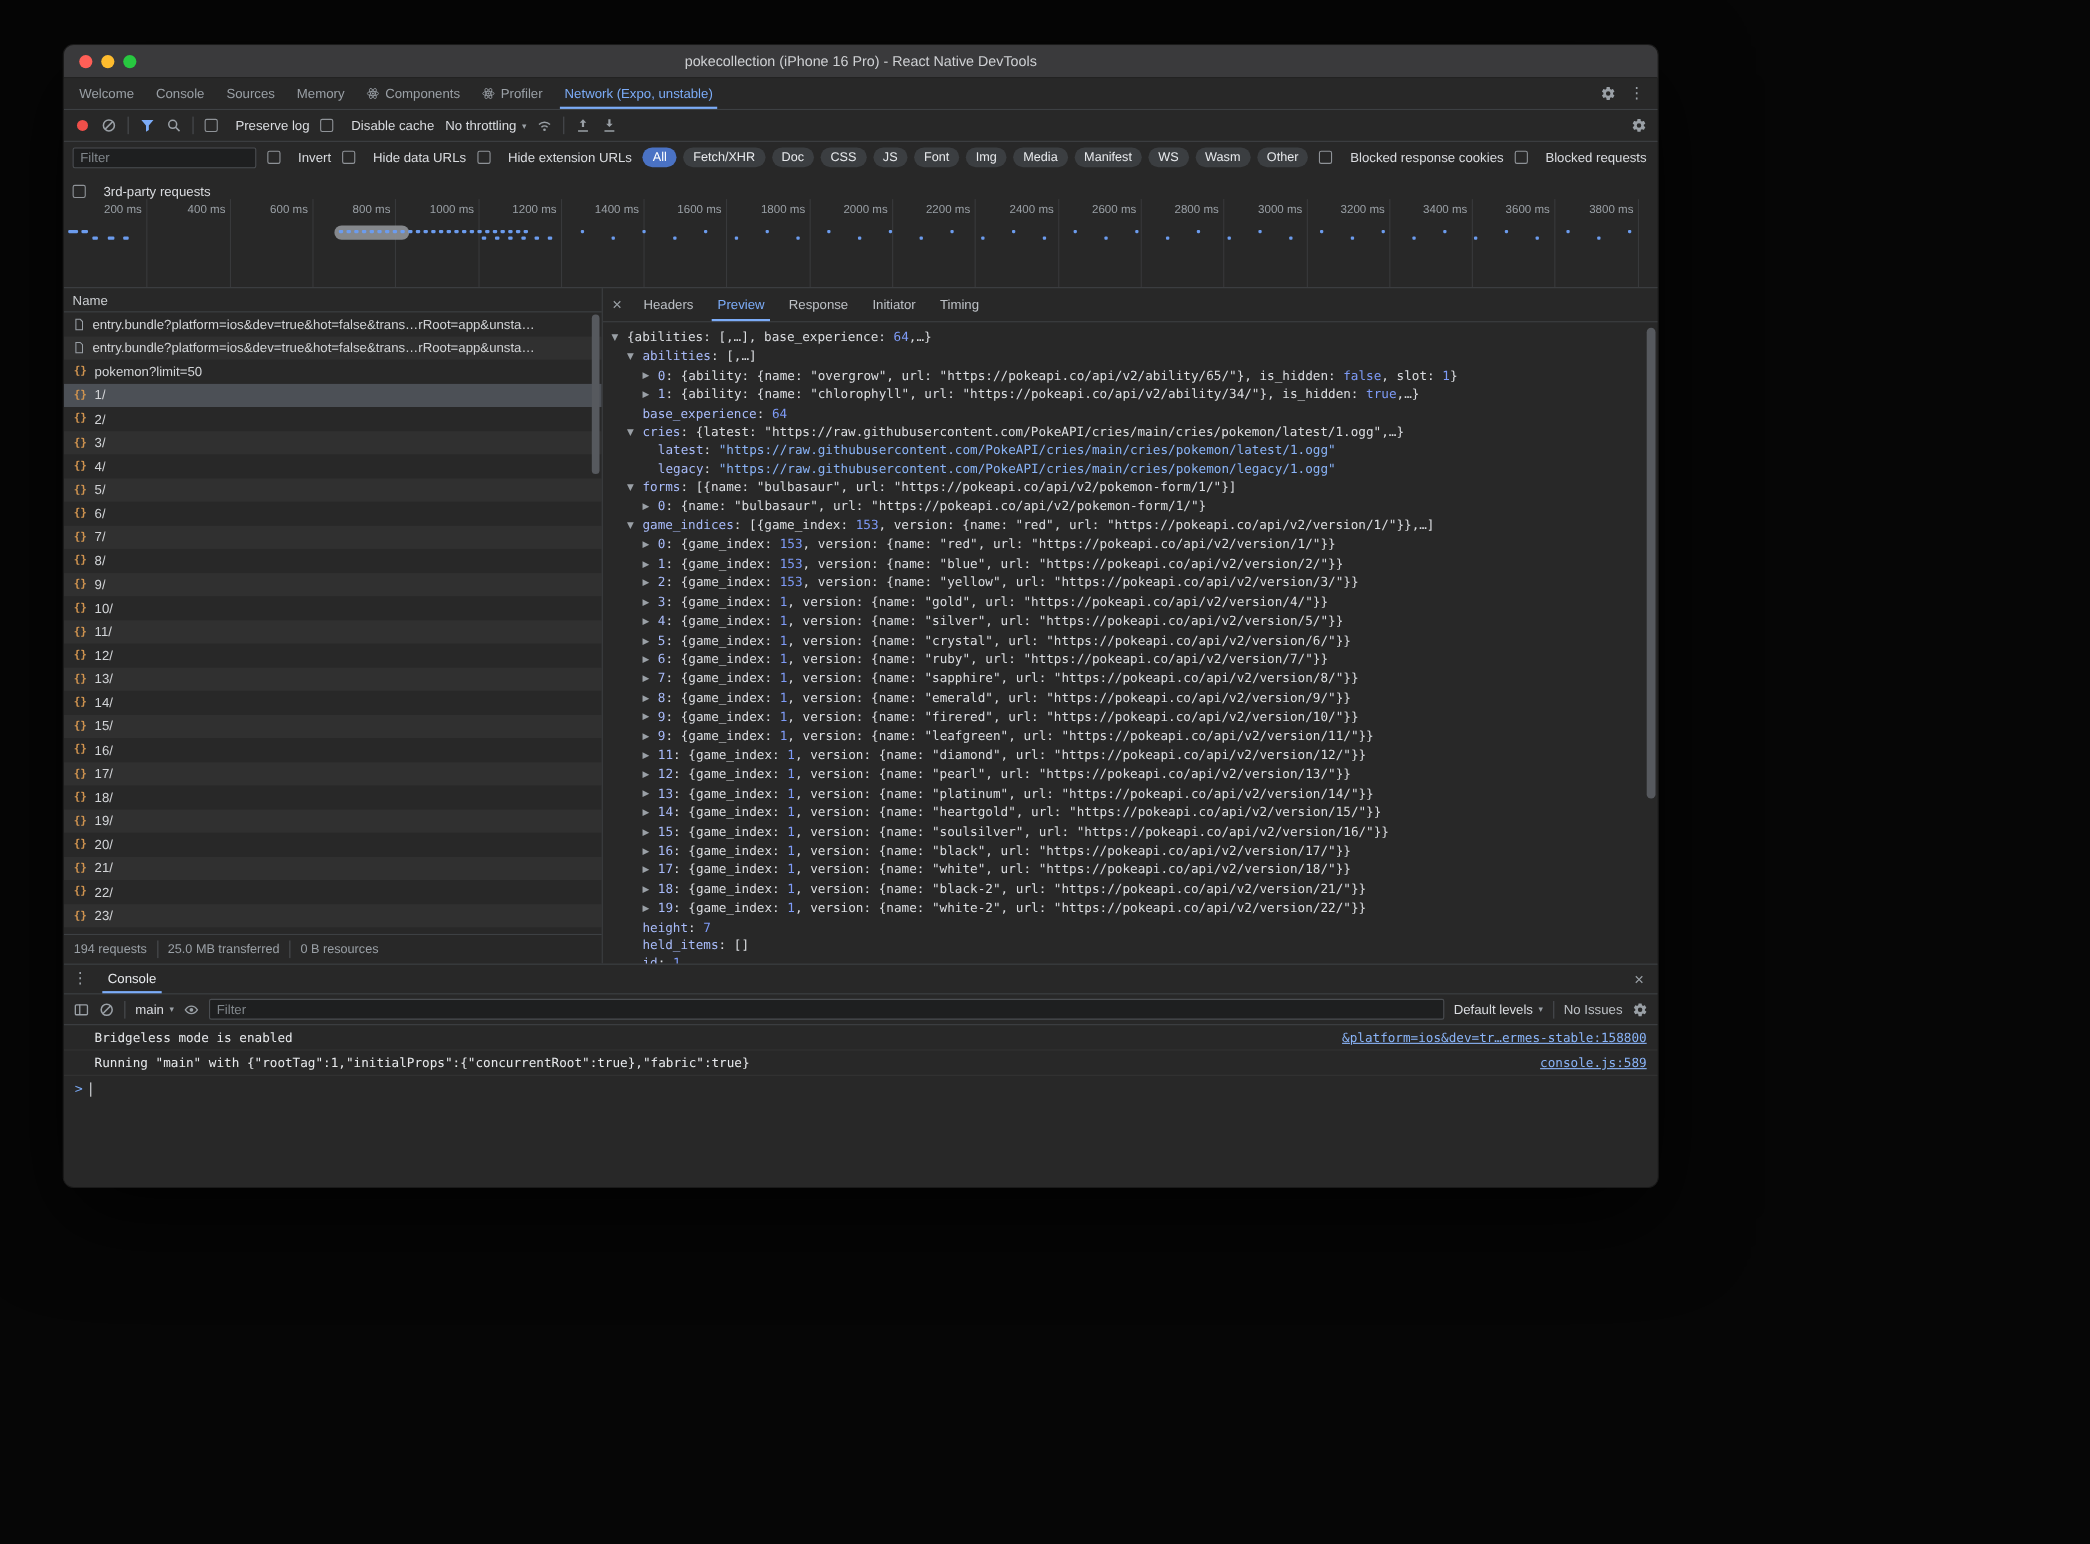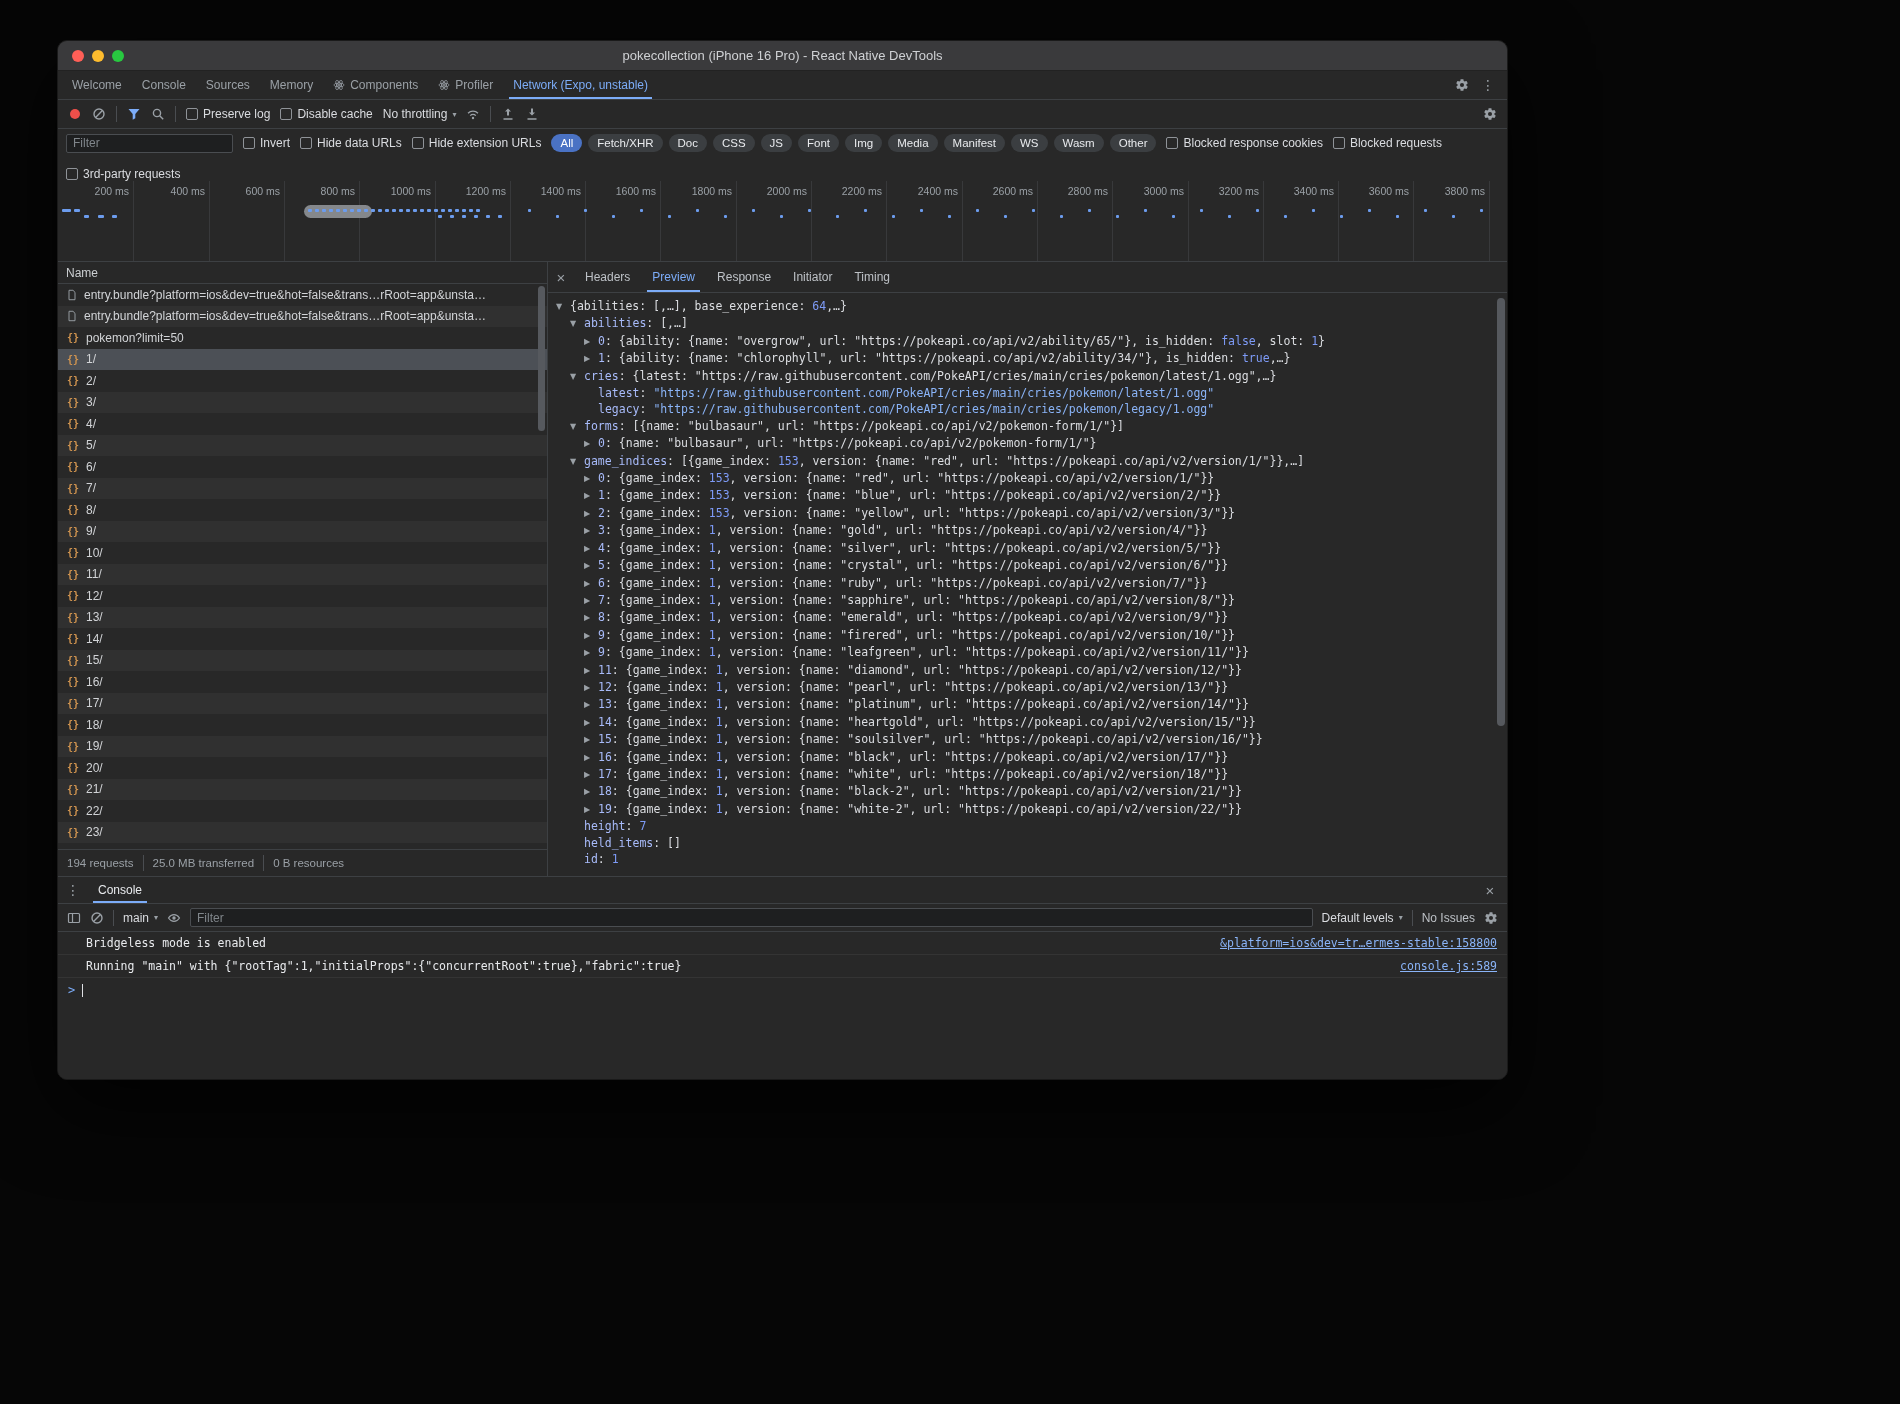--- a/index.html
+++ b/index.html
@@ -31,21 +31,21 @@
   .kebab { color:#9aa0a6; font-size:14px; line-height:1; padding:0 2px;
     font-family:"DejaVu Sans", sans-serif; }
   .vsep { width:1px; height:16px; background:#4a4d51; flex:none; }
   .flexspacer { flex:1; }
   .caret { color:#9aa0a6; font-size:8px; font-family:"DejaVu Sans", sans-serif; }
   .closex { color:#9aa0a6; font-size:15px; width:26px; text-align:center; line-height:1; }
 
   
   .nettoolbar { height:29px; display:flex; align-items:center; gap:10px; padding:0 10px;
     border-bottom:1px solid #3d4043; flex:none; }
-  .cb { display:flex; align-items:center; gap:5px; color:#dadce0; white-space:nowrap; }
+  .cb { display:flex; align-items:center; gap:16px; color:#dadce0; white-space:nowrap; }
   .checkbox { width:12px; height:12px; border:1px solid #8f9398; border-radius:2px; background:transparent; flex:none; }
   .dropdown { display:flex; align-items:center; gap:5px; color:#dadce0; white-space:nowrap; }
 
   
   .filterrow { height:28px; display:flex; align-items:center; gap:10px; padding:0 8px; flex:none; }
   .textinput { height:19px; background:#1e1f20; border:1px solid #4a4d51; border-radius:2px;
     color:#e8eaed; font-size:12px; padding:0 6px; font-family:"Liberation Sans", sans-serif; outline:none; }
   .textinput::placeholder { color:#80868b; }
   .filterinput { width:167px; }
   .chips { display:flex; align-items:center; gap:6px; }
@@ -548,20 +548,21 @@
             <div class="dtab">Response</div>
             <div class="dtab">Initiator</div>
             <div class="dtab">Timing</div>
           </div>
       </div>
       <div class="preview">
           <div class="pline" style="padding-left: 0px;"><span class="arrow">▼</span><span class="pt">{abilities: [,…], base_experience: </span><span class="pn">64</span><span class="pt">,…}</span></div>
           <div class="pline" style="padding-left: 14px;"><span class="arrow">▼</span><span class="pk">abilities</span><span class="pt">: [,…]</span></div>
           <div class="pline" style="padding-left: 28px;"><span class="arrow">▶</span><span class="pk">0</span><span class="pt">: {ability: {name: "overgrow", url: "https://pokeapi.co/api/v2/ability/65/"}, is_hidden: </span><span class="pn">false</span><span class="pt">, slot: </span><span class="pn">1</span><span class="pt">}</span></div>
           <div class="pline" style="padding-left: 28px;"><span class="arrow">▶</span><span class="pk">1</span><span class="pt">: {ability: {name: "chlorophyll", url: "https://pokeapi.co/api/v2/ability/34/"}, is_hidden: </span><span class="pn">true</span><span class="pt">,…}</span></div>
+          <div class="pline" style="padding-left: 14px;"><span class="arrow"></span><span class="pk">base_experience</span><span class="pt">: </span><span class="pn">64</span></div>
           <div class="pline" style="padding-left: 14px;"><span class="arrow">▼</span><span class="pk">cries</span><span class="pt">: {latest: "https://raw.githubusercontent.com/PokeAPI/cries/main/cries/pokemon/latest/1.ogg",…}</span></div>
           <div class="pline" style="padding-left: 28px;"><span class="arrow"></span><span class="pk">latest</span><span class="pt">: </span><span class="ps">"https://raw.githubusercontent.com/PokeAPI/cries/main/cries/pokemon/latest/1.ogg"</span></div>
           <div class="pline" style="padding-left: 28px;"><span class="arrow"></span><span class="pk">legacy</span><span class="pt">: </span><span class="ps">"https://raw.githubusercontent.com/PokeAPI/cries/main/cries/pokemon/legacy/1.ogg"</span></div>
           <div class="pline" style="padding-left: 14px;"><span class="arrow">▼</span><span class="pk">forms</span><span class="pt">: [{name: "bulbasaur", url: "https://pokeapi.co/api/v2/pokemon-form/1/"}]</span></div>
           <div class="pline" style="padding-left: 28px;"><span class="arrow">▶</span><span class="pk">0</span><span class="pt">: {name: "bulbasaur", url: "https://pokeapi.co/api/v2/pokemon-form/1/"}</span></div>
           <div class="pline" style="padding-left: 14px;"><span class="arrow">▼</span><span class="pk">game_indices</span><span class="pt">: [{game_index: </span><span class="pn">153</span><span class="pt">, version: {name: "red", url: "https://pokeapi.co/api/v2/version/1/"}},…]</span></div>
           <div class="pline" style="padding-left: 28px;"><span class="arrow">▶</span><span class="pk">0</span><span class="pt">: {game_index: </span><span class="pn">153</span><span class="pt">, version: {name: "red", url: "https://pokeapi.co/api/v2/version/1/"}}</span></div>
           <div class="pline" style="padding-left: 28px;"><span class="arrow">▶</span><span class="pk">1</span><span class="pt">: {game_index: </span><span class="pn">153</span><span class="pt">, version: {name: "blue", url: "https://pokeapi.co/api/v2/version/2/"}}</span></div>
           <div class="pline" style="padding-left: 28px;"><span class="arrow">▶</span><span class="pk">2</span><span class="pt">: {game_index: </span><span class="pn">153</span><span class="pt">, version: {name: "yellow", url: "https://pokeapi.co/api/v2/version/3/"}}</span></div>
           <div class="pline" style="padding-left: 28px;"><span class="arrow">▶</span><span class="pk">3</span><span class="pt">: {game_index: </span><span class="pn">1</span><span class="pt">, version: {name: "gold", url: "https://pokeapi.co/api/v2/version/4/"}}</span></div>

